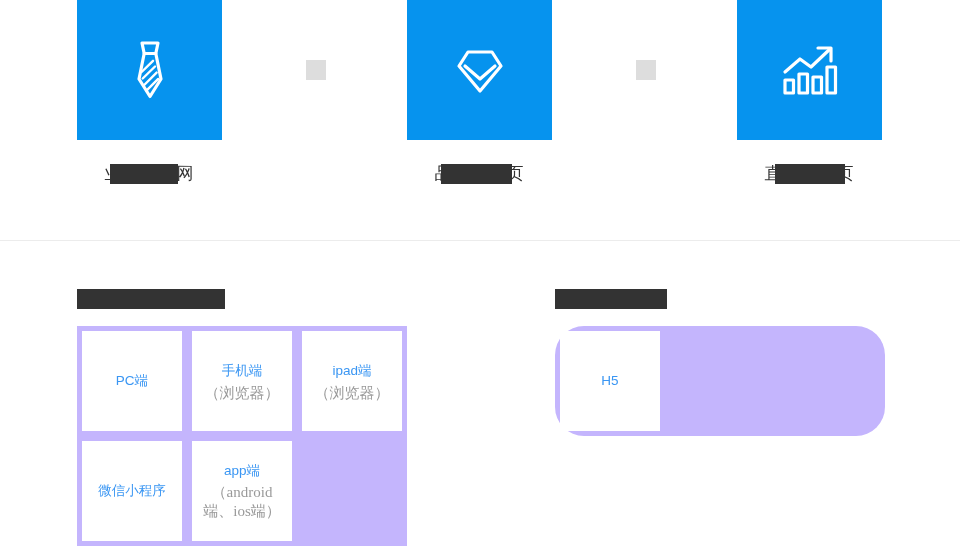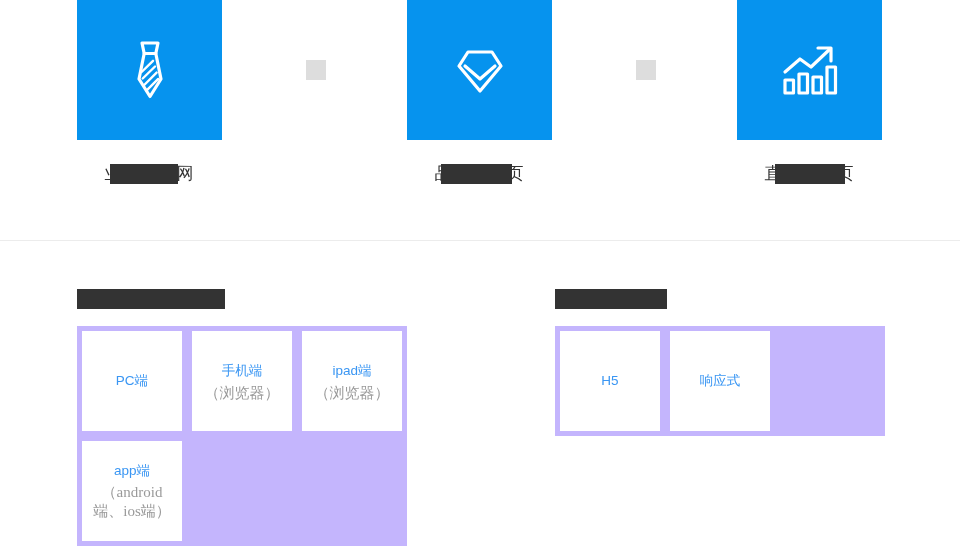--- a/index.html
+++ b/index.html
@@ -105,21 +105,21 @@
   .grid {
     margin-top: 14px;
     background: #c4b5fd;
     display: grid;
     grid-template-columns: repeat(3, 1fr);
     gap: 10px;
     padding: 5px;
     border: 0;
   }
   .grid.left  { width: 330px; }
-  .grid.right { width: 330px; }
+  .grid.right { width: 330px; border-radius: 29px; }
 
   .cell {
     background: #ffffff;
     height: 100px;
     display: flex;
     flex-direction: column;
     align-items: center;
     justify-content: center;
     padding: 4px 6px;
     text-align: center;
@@ -219,41 +219,41 @@
         <div class="cell-main">手机端</div>
         <div class="cell-sub">（浏览器）</div>
       </div>
 
       <div class="cell">
         <div class="cell-main">ipad端</div>
         <div class="cell-sub">（浏览器）</div>
       </div>
 
 
+      <div class="cell">
+        <div class="cell-main">微信小程序</div>
+      </div>
 
       <div class="cell">
         <div class="cell-main">app端</div>
         <div class="cell-sub two-line">（android端、ios端）</div>
       </div>
 
     </div>
   </div>
 
   <div class="panel right">
     <div class="panel-title">
       <span>技术实现方案</span>
       <span class="redact-title"></span>
     </div>
     <div class="grid right">
 
       <div class="cell">
         <div class="cell-main">H5</div>
       </div>
 
-      <div class="cell">
-        <div class="cell-main">响应式</div>
-      </div>
 
 
     </div>
   </div>
 
 </div>
 
 </body></html>

